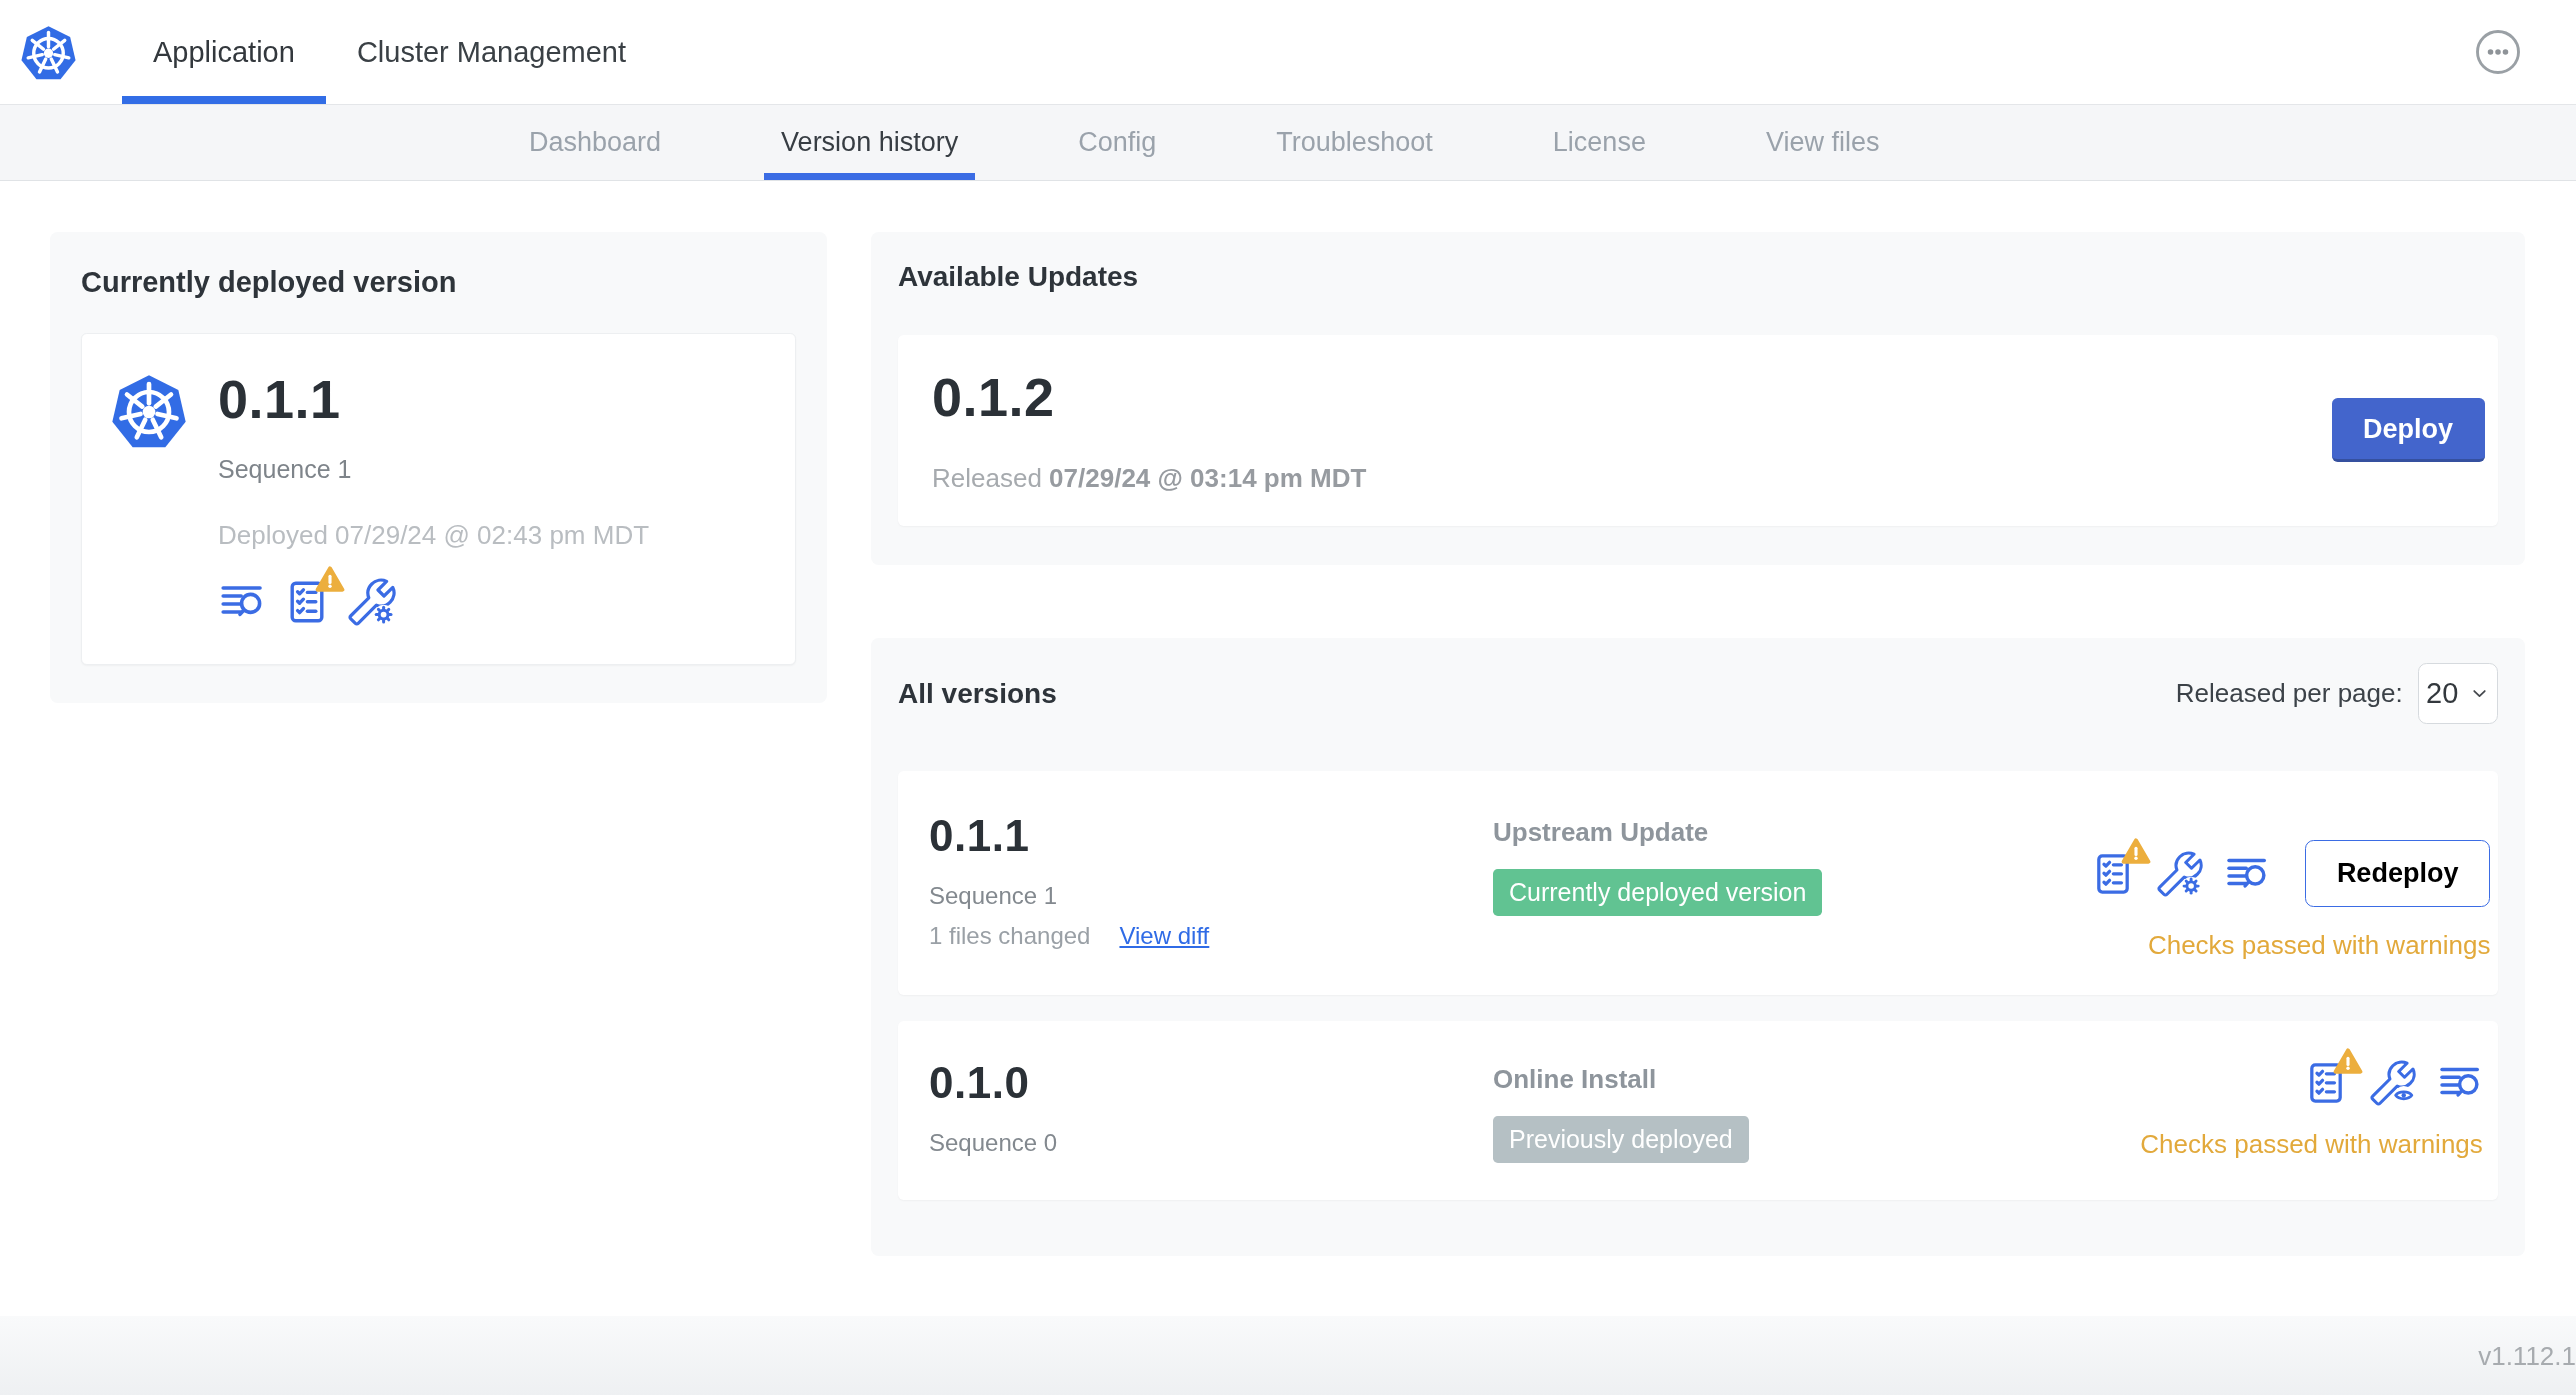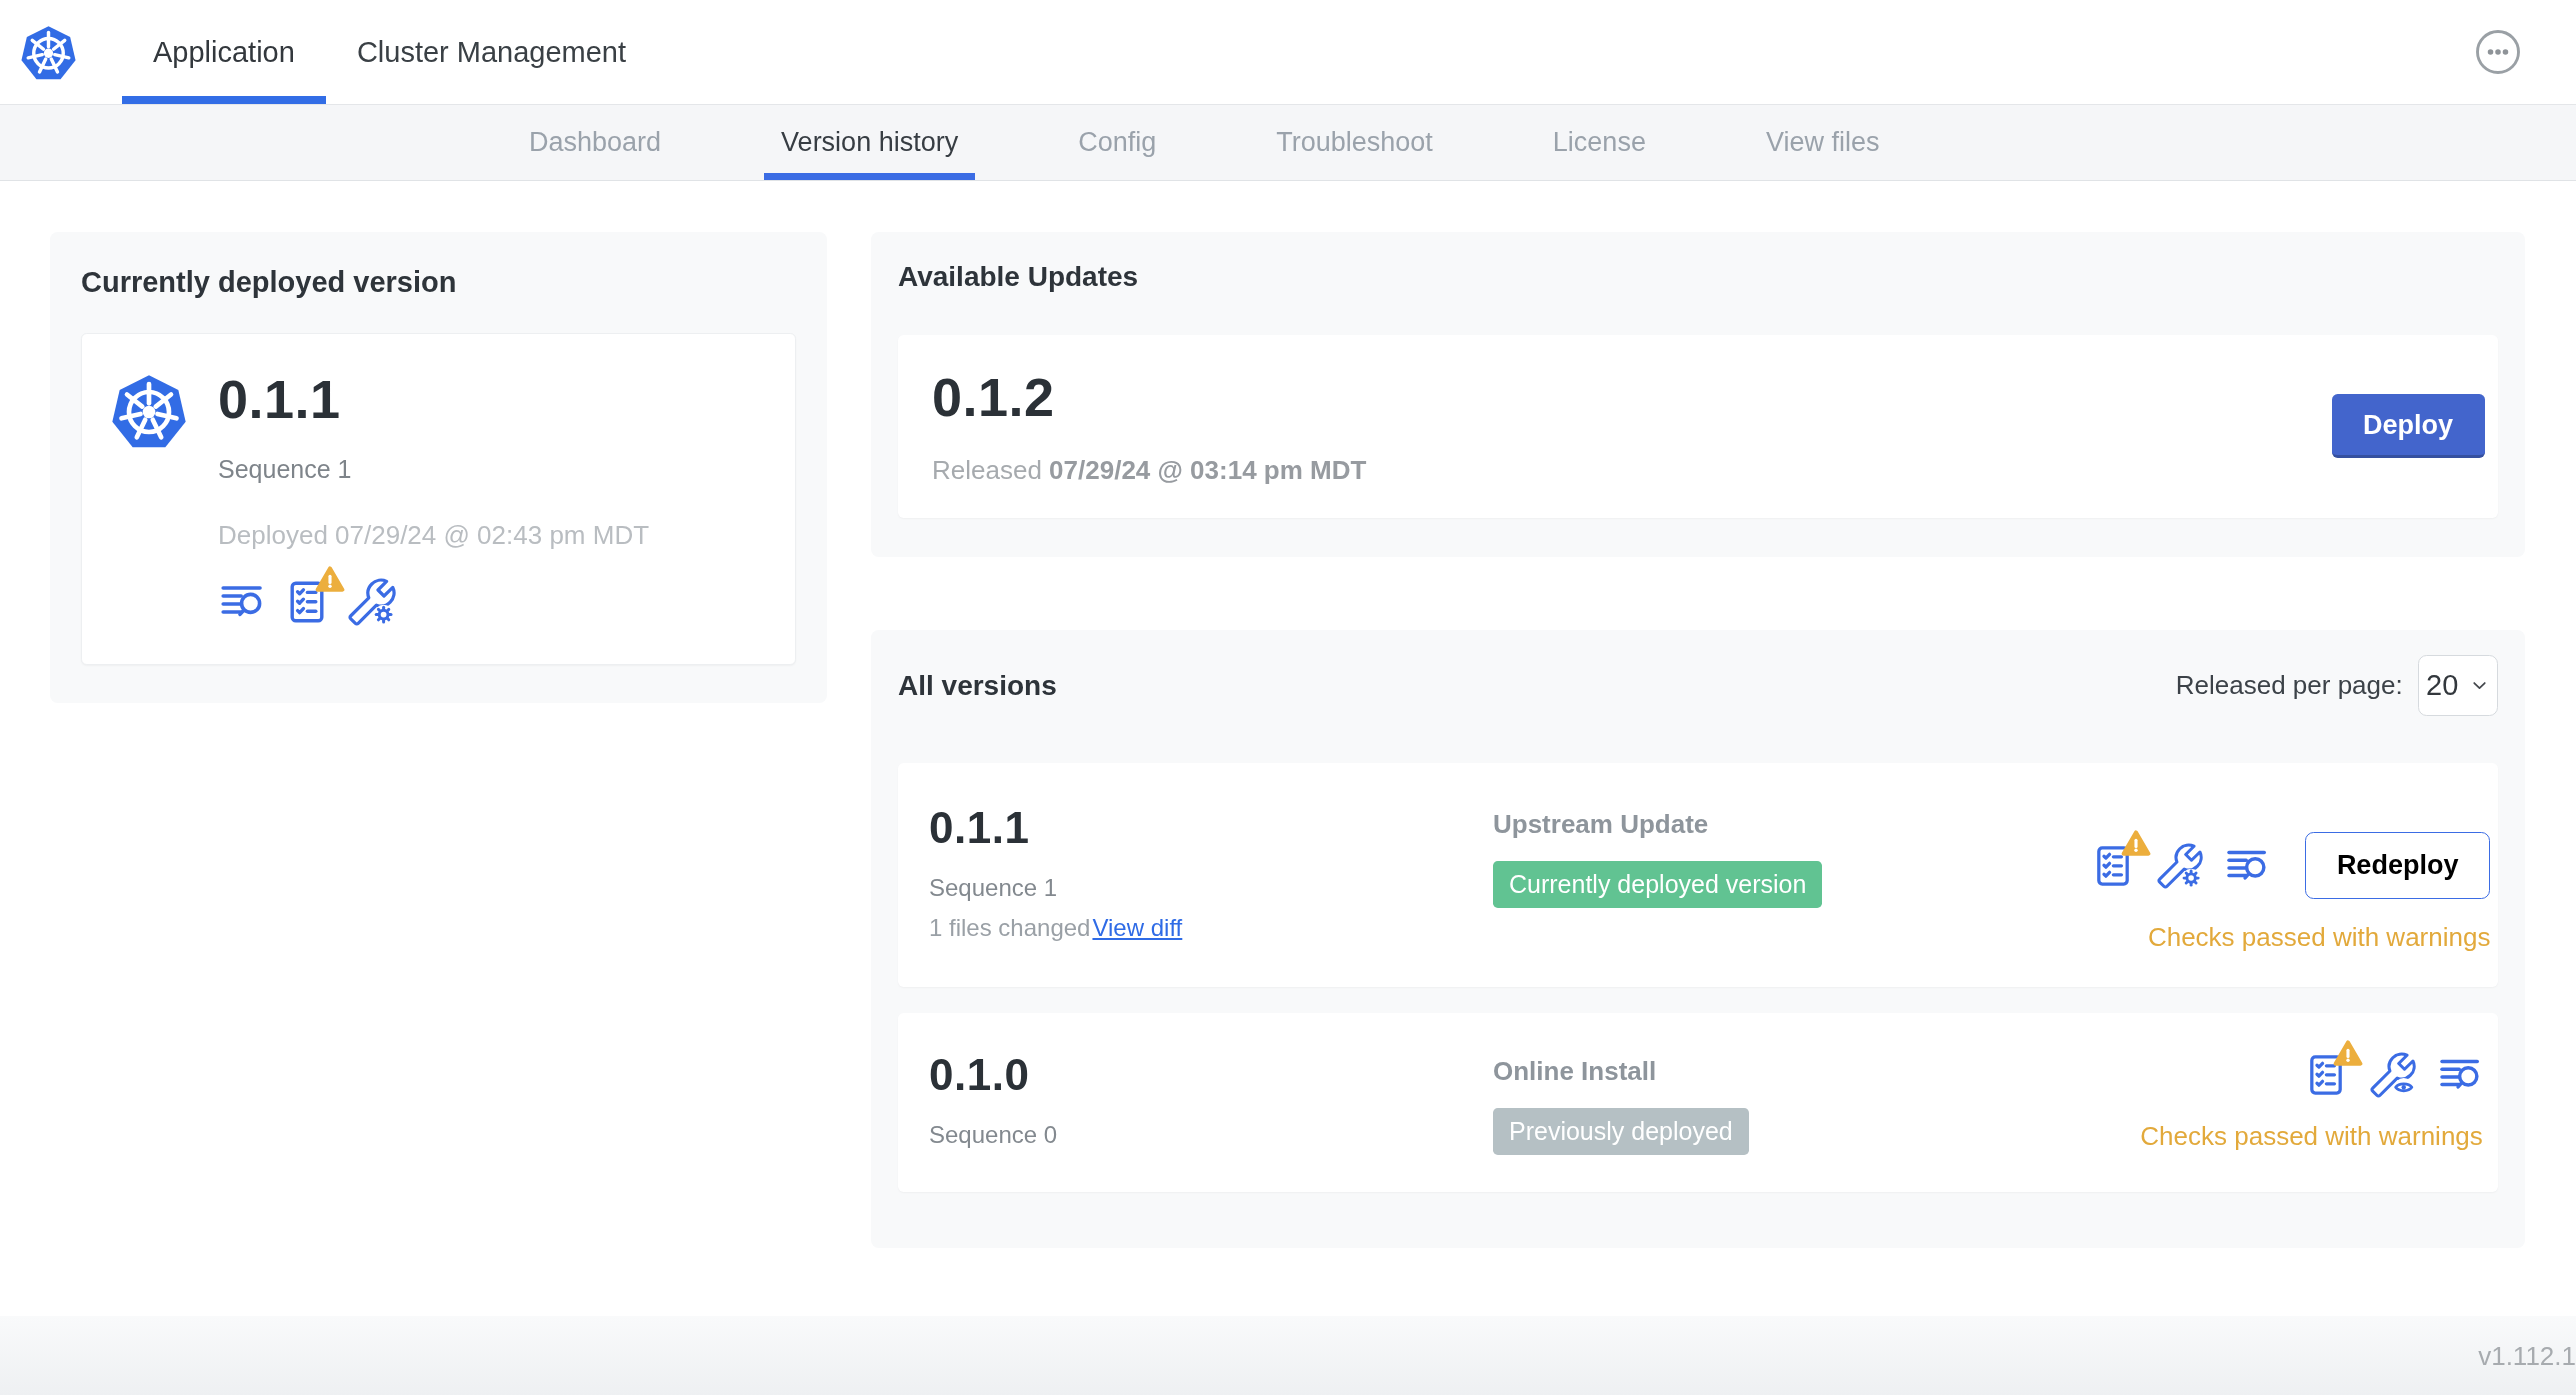--- a/index.html
+++ b/index.html
@@ -75,21 +75,21 @@
 
   
   .right-col{ flex:1 1 auto; display:flex; flex-direction:column; }
 
   .updates-panel{ padding:29px 27px 39px; }
   .update-card{
     margin-top:42px; background:#fff; border-radius:5.7px; box-shadow:0 1px 1.9px rgba(0,0,0,.04);
     padding:31px 13.4px 32px 34px; display:flex; align-items:center;
   }
   .upd-version{ font-size:54px; font-weight:700; color:#2b3137; letter-spacing:0.5px; }
-  .upd-released{ margin-top:27px; font-size:26px; color:#a6aaae; }
+  .upd-released{ margin-top:35px; font-size:26px; color:#a6aaae; }
   .upd-released b{ color:#979ba0; font-weight:700; }
   .deploy-btn{
     margin-left:auto; background:var(--btn-blue); border:none; border-bottom:3.8px solid var(--btn-blue-edge);
     border-radius:5.7px; color:#fff; font-size:27px; font-weight:700; font-family:inherit;
     padding:16px 31.5px 14.3px; cursor:pointer;
   }
 
   .versions-panel{ margin-top:73px; padding:25px 27px 56px; }
   .versions-head{ display:flex; align-items:center; }
   .per-page{ margin-left:auto; display:flex; align-items:center; gap:15.3px; }
@@ -104,21 +104,21 @@
   .version-row{
     background:#fff; border-radius:5.7px; box-shadow:0 1px 1.9px rgba(0,0,0,.04);
     display:flex; align-items:flex-start; padding:40px 7.6px 34px 31px;
   }
   .version-row + .version-row{ margin-top:26px; }
   .version-row.second{ padding-top:37px; padding-bottom:37px; }
   .vr-col1{ flex:0 0 564px; }
   .vr-version{ font-size:44px; font-weight:700; color:#2b3137; letter-spacing:0.5px; }
   .vr-seq{ margin-top:21px; font-size:24px; color:#83898f; }
   .vr-files{ margin-top:11.5px; font-size:24px; color:#9aa0a6; display:flex; align-items:center; }
-  .view-diff{ margin-left:2px; color:var(--link-blue); text-decoration:underline; font-weight:500; cursor:pointer; }
+  .view-diff{ margin-left:29px; color:var(--link-blue); text-decoration:underline; font-weight:500; cursor:pointer; }
   .vr-col2{ flex:1 1 auto; padding-top:5.7px; }
   .vr-source{ font-size:26px; font-weight:600; color:#8e959c; }
   .vr-badge{
     display:inline-block; margin-top:21px; padding:9.5px 16px 8.6px; border-radius:4.8px;
     color:#fff; font-size:25px;
   }
   .vr-col3{ margin-left:auto; display:flex; flex-direction:column; align-items:flex-end; padding-top:29px; }
   .vr-col3.tight{ padding-top:1.9px; }
   .actions{ display:flex; align-items:center; gap:21px; }
   .redeploy-btn{

